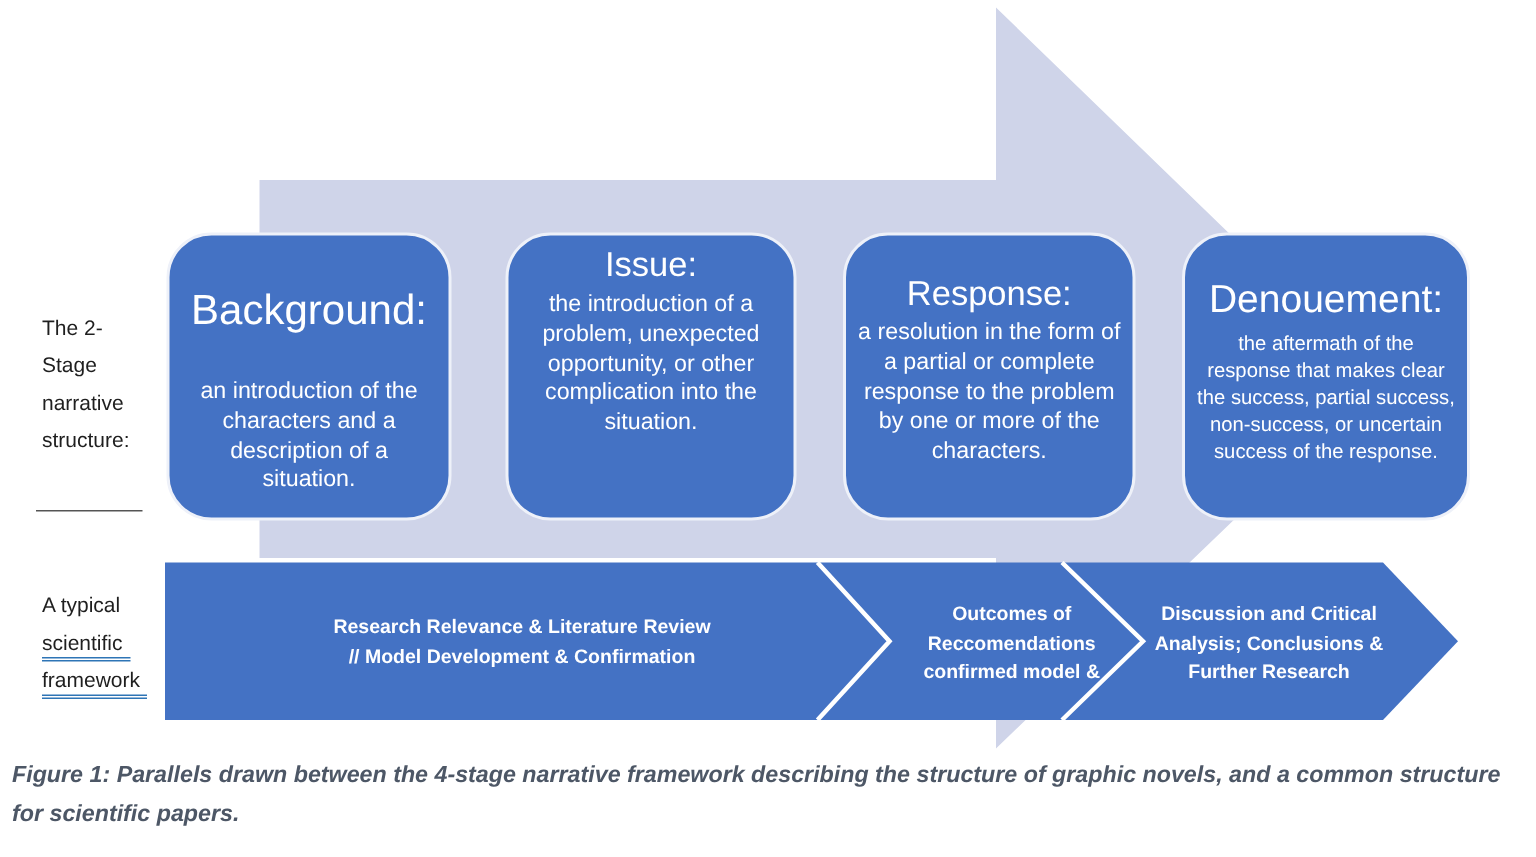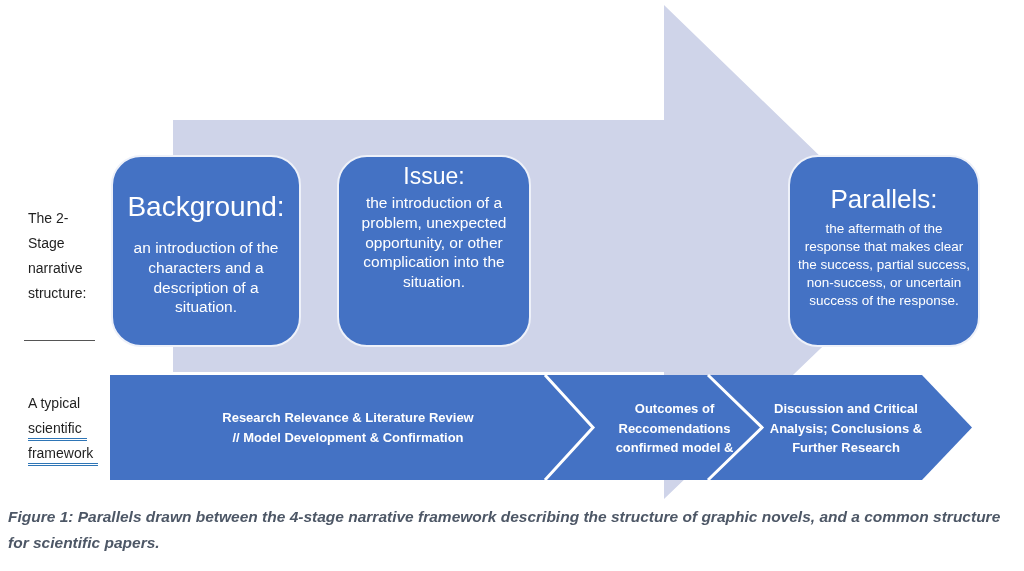--- a/index.html
+++ b/index.html
@@ -30,21 +30,21 @@
     text-align: center;
     display: flex;
     flex-direction: column;
     align-items: center;
     z-index: 2;
     padding-left: 8px;
     padding-right: 8px;
   }
   .stage-title { font-weight: 400; white-space: nowrap; }
   .stage-body  { font-weight: 400; line-height: 1.28; }
-  .box-0 { left: 111px; width: 190px; padding-top: 34px; }
+  .box-0 { left: 111px; width: 190px; padding-top: 34px; gap: 13px; }
   .box-0 .stage-title { font-size: 28px; margin-bottom: 15px; }
   .box-0 .stage-body  { font-size: 15.5px; }
   .box-1 { left: 337px; width: 194px; padding-top: 6px; }
   .box-1 .stage-title { font-size: 23px; margin-bottom: 3px; }
   .box-1 .stage-body  { font-size: 15.5px; }
   .box-2 { left: 562px; width: 195px; padding-top: 25px; }
   .box-2 .stage-title { font-size: 23px; margin-bottom: 3px; }
   .box-2 .stage-body  { font-size: 15.5px; }
   .box-3 { left: 788px; width: 192px; padding-top: 27px; }
   .box-3 .stage-title { font-size: 26px; margin-bottom: 5px; }
@@ -134,22 +134,26 @@
   </div>
 
   <div class="stage-box box-0">
     <div class="stage-title">Background:</div>
     <div class="stage-body">an introduction of the characters and a description of a situation.</div>
   </div>
   <div class="stage-box box-1">
     <div class="stage-title">Issue:</div>
     <div class="stage-body">the introduction of a problem, unexpected opportunity, or other complication into the situation.</div>
   </div>
+  <div class="stage-box box-2">
+    <div class="stage-title">Response:</div>
+    <div class="stage-body">a resolution in the form of a partial or complete response to the problem by one or more of the characters.</div>
+  </div>
   <div class="stage-box box-3">
-    <div class="stage-title">Parallels:</div>
+    <div class="stage-title">Denouement:</div>
     <div class="stage-body">the aftermath of the response that makes clear the success, partial success, non-success, or uncertain success of the response.</div>
   </div>
 
   <div class="banner-text banner-seg-0">
     <div>Research Relevance &amp; Literature Review</div>
     <div>// Model Development &amp; Confirmation</div>
   </div>
   <div class="banner-text banner-seg-1">
     <div>Outcomes of</div>
     <div>Reccomendations</div>

